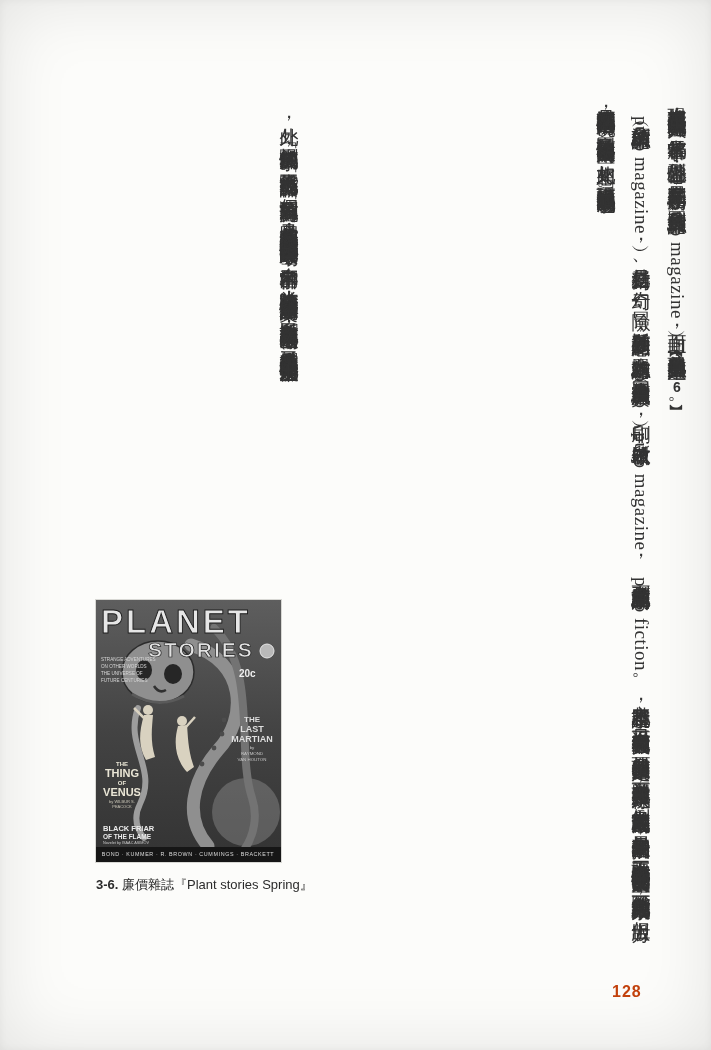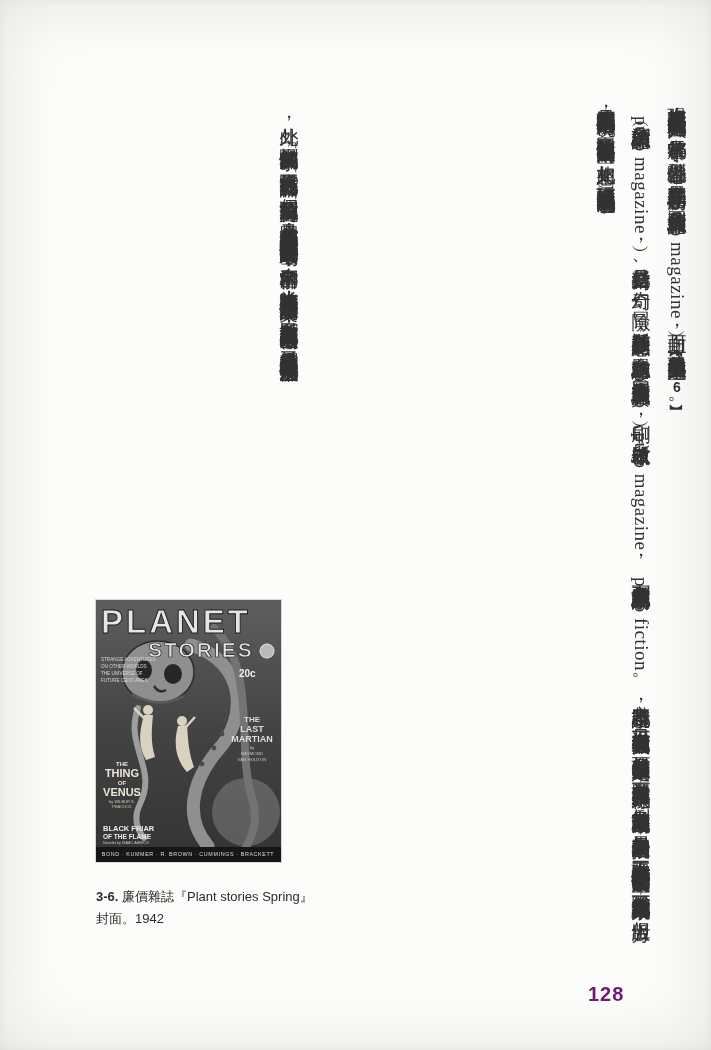--- a/index.html
+++ b/index.html
@@ -30,29 +30,29 @@
     font-weight:bold;
     font-size:14px;
     letter-spacing:0;
     font-family:"Liberation Sans",sans-serif;
   }
   
   .figure{position:absolute;left:96px;top:600px;margin:0;width:260px;}
   .cover{display:block;width:185px;height:262px;outline:1px solid #d8d8d4;}
   .cover text{font-family:"Liberation Sans",sans-serif;}
   .caption{
-    margin-top:24px;
+    margin-top:12px;
     font-family:"Liberation Sans",sans-serif;
     font-size:13px;color:#2b2b2b;line-height:22px;width:260px;
   }
   .caption b{font-weight:bold;}
   .page-number{
-    position:absolute;left:588px;top:983px;
+    position:absolute;left:612px;top:983px;
     font-family:"Liberation Sans",sans-serif;
-    font-size:20px;font-weight:bold;color:#701a75;letter-spacing:1px;
+    font-size:16px;font-weight:bold;color:#c2410c;letter-spacing:1px;
   }
 </style>
 </head>
 <body>
 
 <div class="page">
 
   <div class="vtext block-main">
       <p><span>現在好萊塢科幻作品中三不五時就來侵略地球的外星人，常常都長著觸手、外型噁心古怪；其實早在一九〇〇年初期開始，美國刊行的廉價雜誌（pulp magazine）封面上，就曾出現過章魚型的外星人造型</span><span class="fig-ref">【圖3-6】</span><span>。</span></p>
       <p class="indent"><span>所謂的廉價雜誌（pulp magazine），就是囊括科幻、奇幻、冒險、懸疑等各種類型的幻想作品，大眾向雜誌的總稱。因為通常會使用廉價的紙質（pulp）印刷，所以才被叫做pulp magazine，而刊登在廉價雜誌上的小說則叫pulp fiction。內容基本上就是小說，只不過封面會有精美的彩色插圖，故封面的品質往往會決定銷量。至於封面圖也大多是某種固定樣式，例如常常是美女陷入危機的場面。如果是科幻和奇幻系的插圖，三不五時就會出現擁有觸手的怪物或未知的生物襲擊女性的畫面。雖然不可能大剌剌地描繪成人場景，但出版方應該是刻意選擇美女搭配觸手的危險情境，意圖挑逗讀者的「性趣」來提高購買欲望。如此想來，這種表現也可以歸類為廣義的「觸手凌辱」吧。</span></p>
@@ -137,18 +137,17 @@
         <text x="7" y="239" font-size="6.5" font-weight="bold" fill="#ececec">OF THE FLAME</text>
         <text x="7" y="244" font-size="3.8" fill="#c8c8c8">Novelet by ISAAC ASIMOV</text>
       </g>
 
       <rect x="0" y="247" width="185" height="15" fill="#161616"></rect>
       <text x="92" y="256" text-anchor="middle" font-size="5.4" fill="#dcdcdc" letter-spacing="0.6">BOND · KUMMER · R. BROWN · CUMMINGS · BRACKETT</text>
     </svg>
 
     <figcaption class="caption">
       <div class="cap-line"><b>3-6.</b><span> 廉價雜誌『Plant stories Spring』</span></div>
-      <div class="cap-line">封面。1942</div>
     </figcaption>
   </figure>
 
   <div class="page-number">128</div>
 </div>
 
 </body></html>

